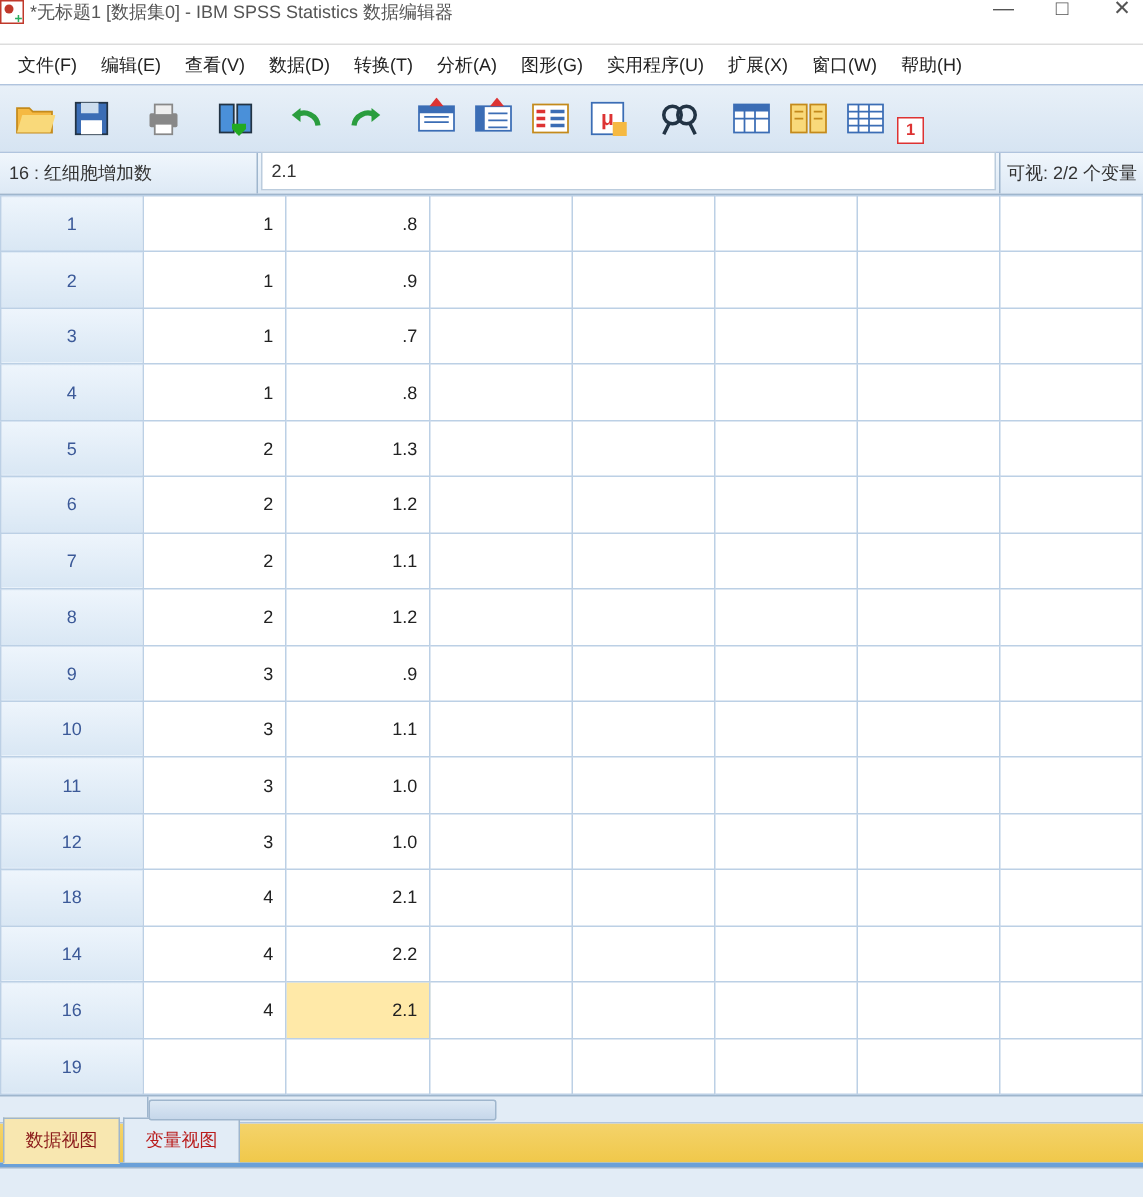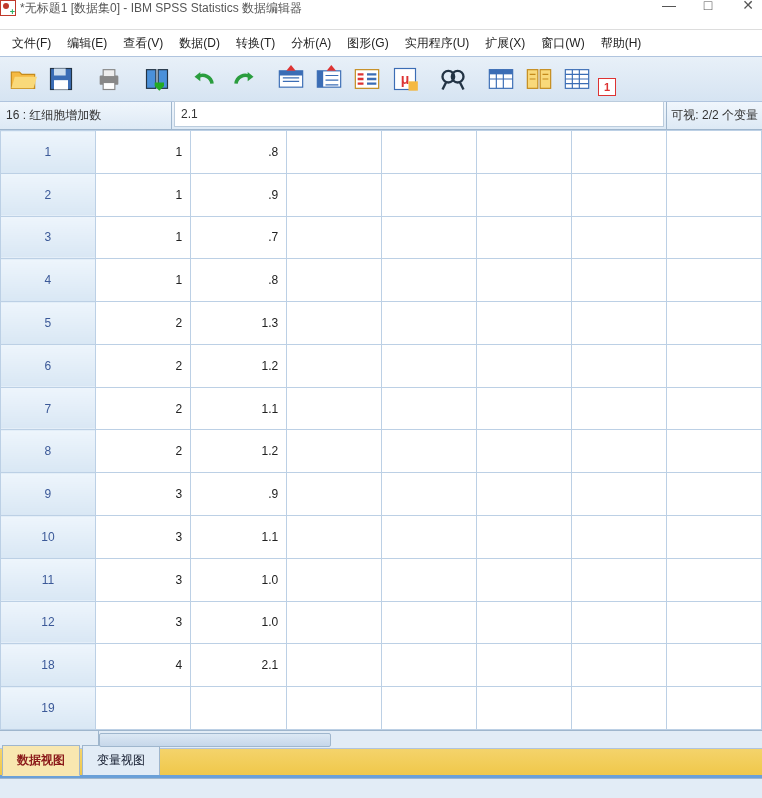--- a/index.html
+++ b/index.html
@@ -29,22 +29,22 @@
 .grid .rownum{background:linear-gradient(#eef5fc,#d9e7f4);text-align:center;color:#3b5998;cursor:pointer;font-weight:normal}
 .grid .colhead{height:48px}
 .grid .ruler{color:#c9a227;margin-right:4px}
 .grid .sel{background:#ffe9a8!important}
 .grid .empty{color:#888}
 .hscroll{height:18px;background:#e2ecf6;border-top:1px solid #9fb6cd;display:flex}
 .hscroll .corner{width:99px;border-right:1px solid #9fb6cd}
 .hscroll .track{flex:1;position:relative}
 .hscroll .thumb{position:absolute;left:0;top:2px;height:14px;width:35%;background:linear-gradient(#dce8f4,#c6d7ea);border:1px solid #9fb6cd;border-radius:2px}
 .tabbar{height:30px;background:linear-gradient(#f4d36b,#f0c84a);display:flex;align-items:flex-end;border-top:1px solid #b0c4de;border-bottom:3px solid #6aa0d8}
-.tab{padding:6px 14px;background:#e2ecf6;border:1px solid #9fb6cd;border-bottom:none;margin-left:2px;cursor:pointer;color:#0f172a}
-.tab.active{background:#f8e7b0;color:#8b1a1a;font-weight:bold;border-bottom:1px solid #f8e7b0;position:relative;top:1px}
+.tab{padding:6px 14px;background:#e2ecf6;border:1px solid #9fb6cd;border-bottom:none;margin-left:2px;cursor:pointer;color:#b91c1c}
+.tab.active{background:#f8e7b0;color:#8b1a1a;font-weight:normal;border-bottom:1px solid #f8e7b0;position:relative;top:1px}
 .statusbar{height:20px;background:#e2ecf6;border-top:1px solid #9fb6cd}
 .colw-rownum{width:99px}
 .colw-data{width:100px}
 </style>
 </head>
 <body>
 
 <div class="titlebar">
   <div class="titlebar-icon"></div>
   <div class="titlebar-text">*无标题1 [数据集0] - IBM SPSS Statistics 数据编辑器</div>
@@ -310,20 +310,40 @@
           <th class="rownum colw-rownum">18</th>
           <td class="colw-data">4</td>
           <td class="colw-data">2.1</td>
           <td class="colw-data"></td>
           <td class="colw-data"></td>
           <td class="colw-data"></td>
           <td class="colw-data"></td>
           <td class="colw-data"></td>
         </tr>
         <tr>
+          <th class="rownum colw-rownum">14</th>
+          <td class="colw-data">4</td>
+          <td class="colw-data">2.2</td>
+          <td class="colw-data"></td>
+          <td class="colw-data"></td>
+          <td class="colw-data"></td>
+          <td class="colw-data"></td>
+          <td class="colw-data"></td>
+        </tr>
+        <tr>
+          <th class="rownum colw-rownum">16</th>
+          <td class="colw-data">4</td>
+          <td class="colw-data sel">2.1</td>
+          <td class="colw-data"></td>
+          <td class="colw-data"></td>
+          <td class="colw-data"></td>
+          <td class="colw-data"></td>
+          <td class="colw-data"></td>
+        </tr>
+        <tr>
           <th class="rownum colw-rownum">19</th>
           <td class="colw-data"></td>
           <td class="colw-data"></td>
           <td class="colw-data"></td>
           <td class="colw-data"></td>
           <td class="colw-data"></td>
           <td class="colw-data"></td>
           <td class="colw-data"></td>
         </tr>
       </tbody>

